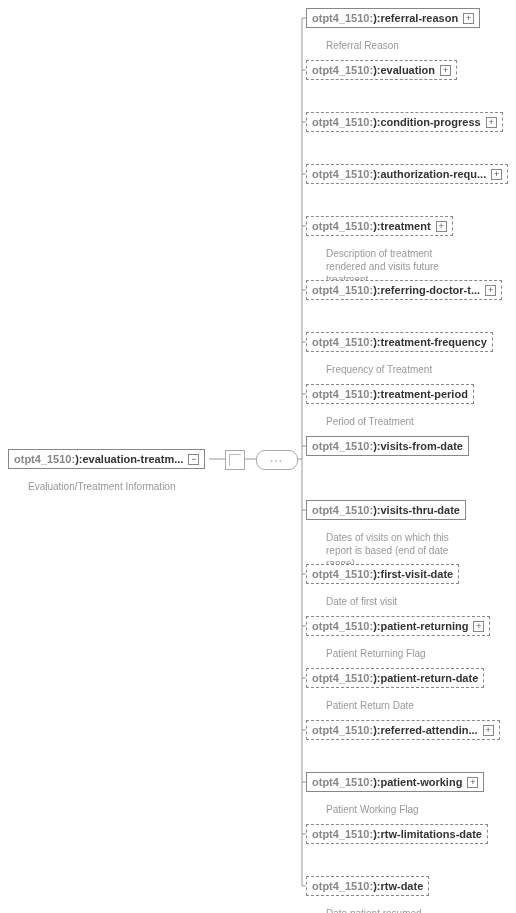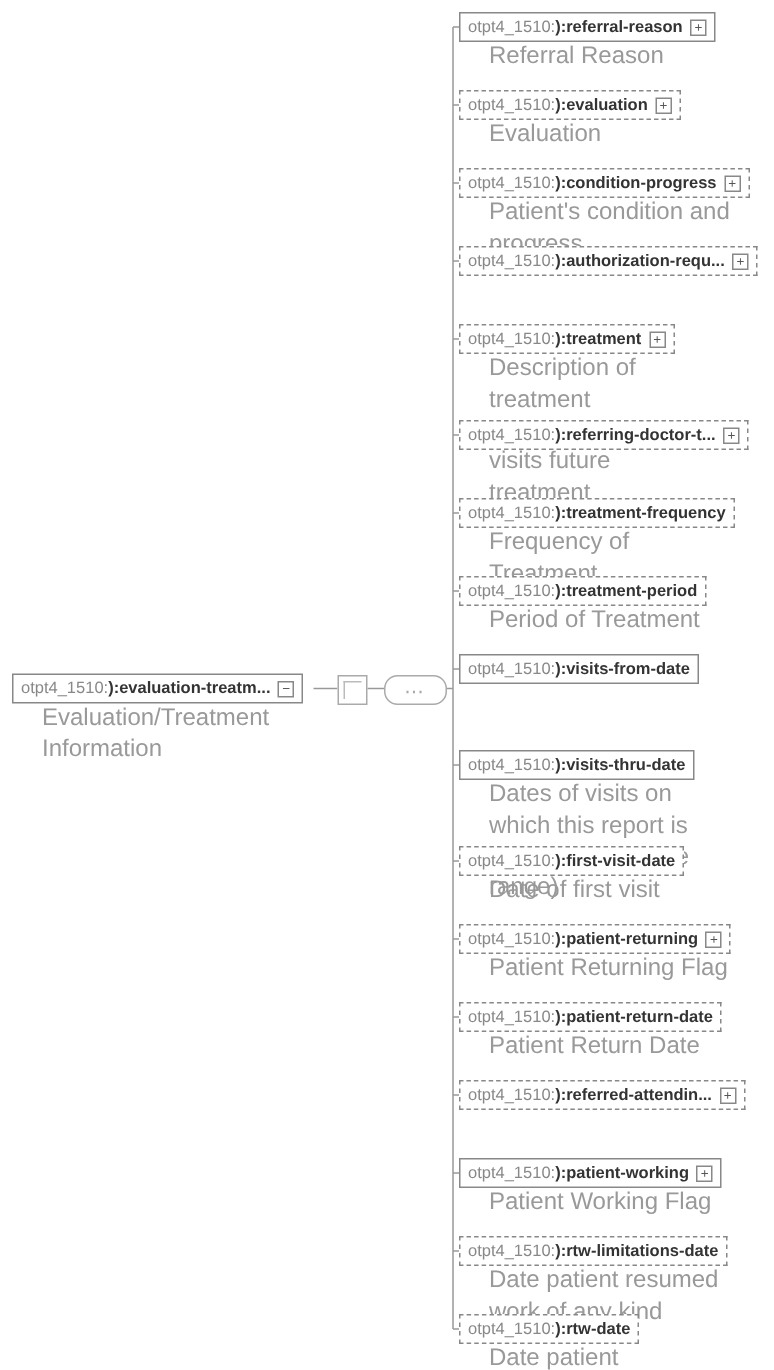--- a/index.html
+++ b/index.html
@@ -26,43 +26,43 @@
     position: relative;
   }
   .node-box.solid {
     border: 1px solid #888;
   }
   .node-box.dashed {
     border: 1px dashed #888;
   }
   .prefix {
     color: #888;
-    font-weight: normal;
+    font-weight: bold;
   }
   .name {
     font-weight: bold;
     color: #333;
   }
   .expand-btn {
     width: 9px;
     height: 9px;
     border: 1px solid #888;
     display: inline-flex;
     align-items: center;
     justify-content: center;
     margin-left: 5px;
     font-size: 9px;
     line-height: 1;
     color: #555;
     cursor: pointer;
   }
   .caption {
     color: #999;
-    font-size: 16px;
-    margin-top: 0;
+    font-size: 10px;
+    margin-top: 11px;
     max-width: 190px;
     line-height: 1.3;
     padding-left: 20px;
   }
   .children {
     position: absolute;
     left: 306px;
     top: 0;
   }
   .child-item {
@@ -160,26 +160,26 @@
 <div class="children" id="children">
     <div class="child-item" style="top: 8px;"><div class="node-box solid">
         <span class="prefix">otpt4_1510:</span>
         <span class="name">):referral-reason</span>
         <span class="expand-btn">+</span>
       </div><div class="caption">Referral Reason</div></div>
     <div class="child-item" style="top: 60px;"><div class="node-box dashed">
         <span class="prefix">otpt4_1510:</span>
         <span class="name">):evaluation</span>
         <span class="expand-btn">+</span>
-      </div><div class="caption">Evaluation</div></div>
+      </div></div>
     <div class="child-item" style="top: 112px;"><div class="node-box dashed">
         <span class="prefix">otpt4_1510:</span>
         <span class="name">):condition-progress</span>
         <span class="expand-btn">+</span>
-      </div><div class="caption">Patient's condition and progress</div></div>
+      </div></div>
     <div class="child-item" style="top: 164px;"><div class="node-box dashed">
         <span class="prefix">otpt4_1510:</span>
         <span class="name">):authorization-requ...</span>
         <span class="expand-btn">+</span>
       </div></div>
     <div class="child-item" style="top: 216px;"><div class="node-box dashed">
         <span class="prefix">otpt4_1510:</span>
         <span class="name">):treatment</span>
         <span class="expand-btn">+</span>
       </div><div class="caption">Description of treatment rendered and visits future treatment</div></div>
@@ -223,18 +223,18 @@
         <span class="expand-btn">+</span>
       </div></div>
     <div class="child-item" style="top: 772px;"><div class="node-box solid">
         <span class="prefix">otpt4_1510:</span>
         <span class="name">):patient-working</span>
         <span class="expand-btn">+</span>
       </div><div class="caption">Patient Working Flag</div></div>
     <div class="child-item" style="top: 824px;"><div class="node-box dashed">
         <span class="prefix">otpt4_1510:</span>
         <span class="name">):rtw-limitations-date</span>
-      </div><div class="caption">Date patient resumed work of any kind</div></div>
+      </div></div>
     <div class="child-item" style="top: 876px;"><div class="node-box dashed">
         <span class="prefix">otpt4_1510:</span>
         <span class="name">):rtw-date</span>
       </div><div class="caption">Date patient resumed regular work</div></div>
   </div>
 
 </body></html>

